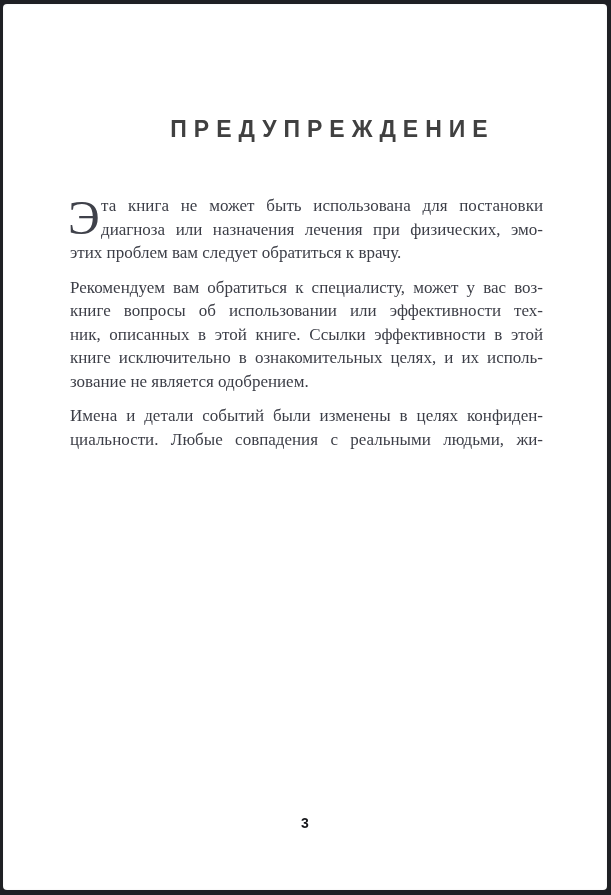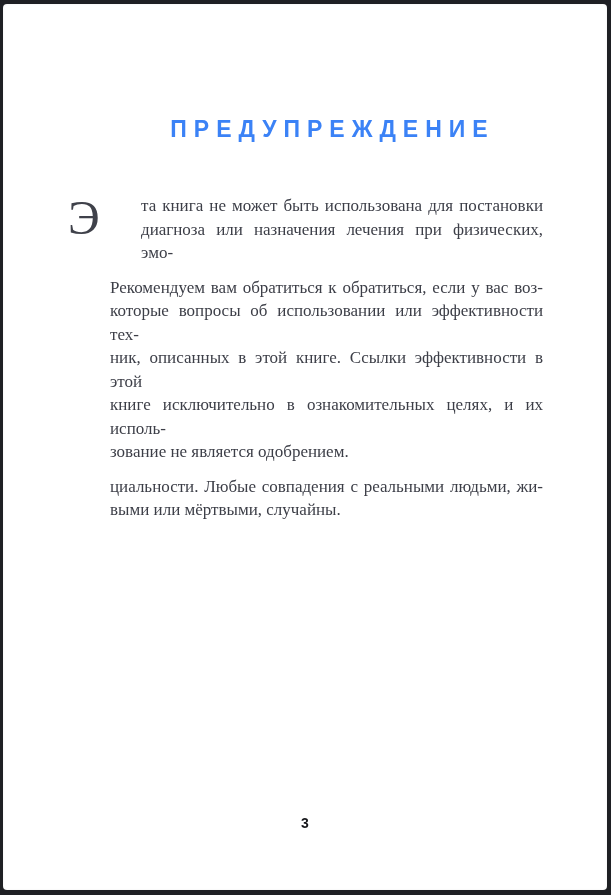--- a/index.html
+++ b/index.html
@@ -19,36 +19,35 @@
   }
   .title {
     margin: 113px 0 0 0;
     text-align: center;
     font-family: "Liberation Sans", sans-serif;
     font-weight: bold;
     font-size: 23px;
     line-height: 24px;
     letter-spacing: 7px;
     text-indent: 7px;            
-    color: #3b82f6;
+    color: #404040;
     padding-left: 48px;
   }
   .text {
     margin: 53px 64px 0 67px;
     color: #3c3e47;
     font-size: 17px;
     line-height: 23.5px;
   }
   .para { margin: 0 0 11px 0; position: relative; }
   .line {
     display: block;
     text-align: justify;
     text-align-last: justify;
     white-space: normal;
-    margin-left: 40px;
   }
   .line.last { text-align-last: left; }
   .line.indent { padding-left: 31px; }
   .dropcap {
     position: absolute;
     left: -2px; top: 2px;
     font-size: 48px;
     line-height: 43px;
     color: #3f414a;
   }
@@ -68,32 +67,33 @@
 <div class="page">
 
   <h1 class="title">ПРЕДУПРЕЖДЕНИЕ</h1>
 
   <div class="text">
 
     <p class="para p0">
       <span class="dropcap">Э</span>
       <span class="line indent">та книга не может быть использована для постановки</span>
       <span class="line indent">диагноза или назначения лечения при физических, эмо-</span>
+      <span class="line last">этих проблем вам следует обратиться к врачу.</span>
     </p>
 
     <p class="para">
-      <span class="line">Рекомендуем вам обратиться к обратиться, если у вас воз-</span>
-      <span class="line">которые вопросы об использовании или эффективности тех-</span>
+      <span class="line">Рекомендуем вам обратиться к специалисту, может у вас воз-</span>
+      <span class="line">книге вопросы об использовании или эффективности тех-</span>
       <span class="line">ник, описанных в этой книге. Ссылки эффективности в этой</span>
       <span class="line">книге исключительно в ознакомительных целях, и их исполь-</span>
       <span class="line last">зование не является одобрением.</span>
     </p>
 
     <p class="para">
+      <span class="line">Имена и детали событий были изменены в целях конфиден-</span>
       <span class="line">циальности. Любые совпадения с реальными людьми, жи-</span>
-      <span class="line last">выми или мёртвыми, случайны.</span>
     </p>
 
   </div>
 
   <div class="pageno">3</div>
 
 </div>
 
 </body></html>

